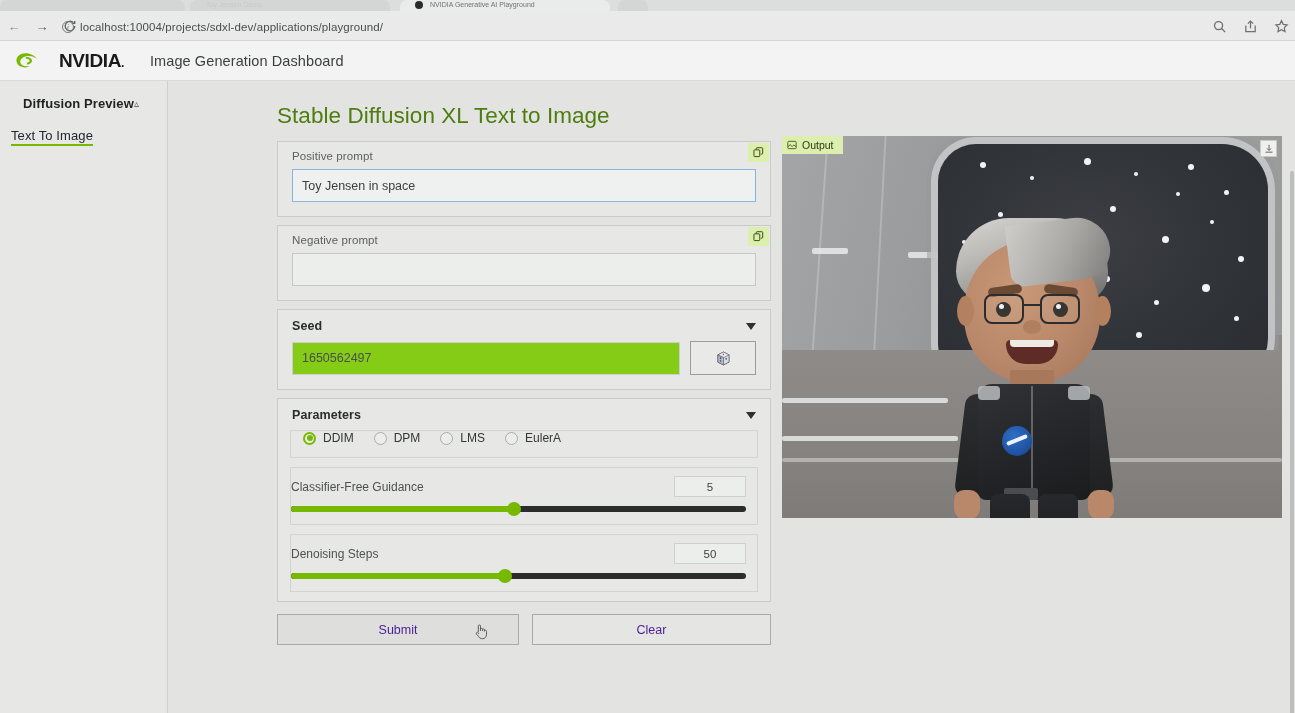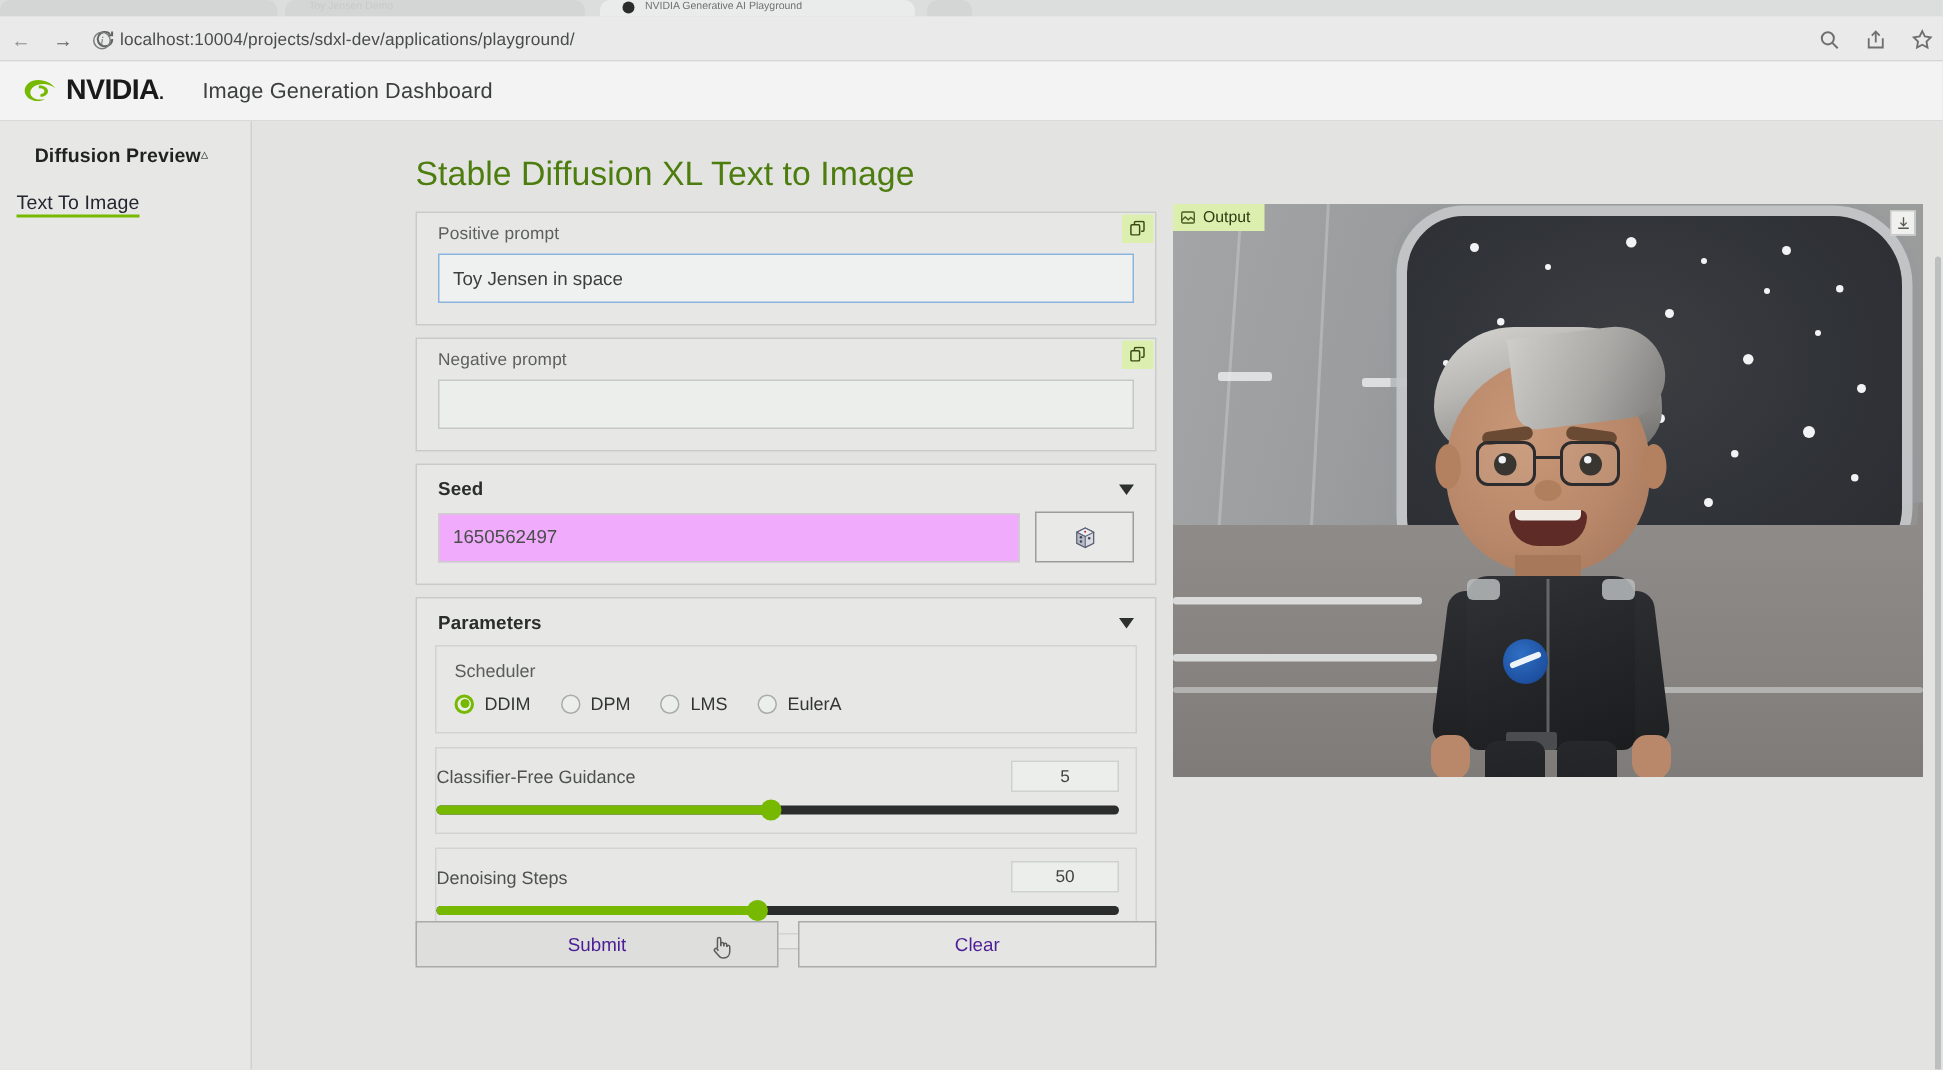--- a/index.html
+++ b/index.html
@@ -81,21 +81,21 @@
 
   
   .app-header {
     position: absolute; left: 0; top: 41px;
     width: 1295px; height: 40px;
     background: #f2f3f2;
     border-bottom: 1px solid #d9dbda;
     display: flex; align-items: center;
   }
   .nv-logo {
-    margin-left: 11px; display: flex; align-items: center; gap: 3px;
+    margin-left: 11px; display: flex; align-items: center; gap: 18px;
   }
   .nv-eye { width: 30px; height: 19px; display: block; }
   .nv-word {
     font-size: 19px; font-weight: 700; color: #1a1a1a;
     letter-spacing: -0.4px; line-height: 1;
     font-family: "Liberation Sans", sans-serif;
   }
   .nv-word .dot { font-size: 12px; }
   .app-title {
     margin-left: 26px; font-size: 14.5px; color: #3c3f3e; letter-spacing: .1px;
@@ -195,21 +195,21 @@
     border-left: 5.5px solid transparent;
     border-right: 5.5px solid transparent;
     border-top: 7px solid #2d302f;
   }
   .seed-row {
     display: flex; align-items: center; gap: 10px;
     padding: 0 14px 14px 14px;
   }
   .seed-input {
     flex: 1; height: 33px;
-    background: #f0abfc;
+    background: #84cc16;
     border: 1px solid #cdcfce;
     font-family: "Liberation Sans", sans-serif;
     font-size: 12.5px; color: #4b4e4d;
     padding: 0 9px; outline: none;
   }
   .dice-btn {
     width: 66px; height: 34px;
     background: #e9eae8;
     border: 1px solid #9a9d9c;
     display: flex; align-items: center; justify-content: center;
@@ -610,21 +610,20 @@
       </div>
     </div>
 
     <div class="card">
       <div class="section-head">
         <span class="section-title">Parameters</span>
         <span class="caret-down"></span>
       </div>
 
       <div class="inner-panel">
-        <div class="sched-label">Scheduler</div>
         <div class="radio-row">
           <div class="radio-opt selected">
             <span class="radio-dot"></span>
             <span class="radio-label">DDIM</span>
           </div>
           <div class="radio-opt">
             <span class="radio-dot"></span>
             <span class="radio-label">DPM</span>
           </div>
           <div class="radio-opt">

